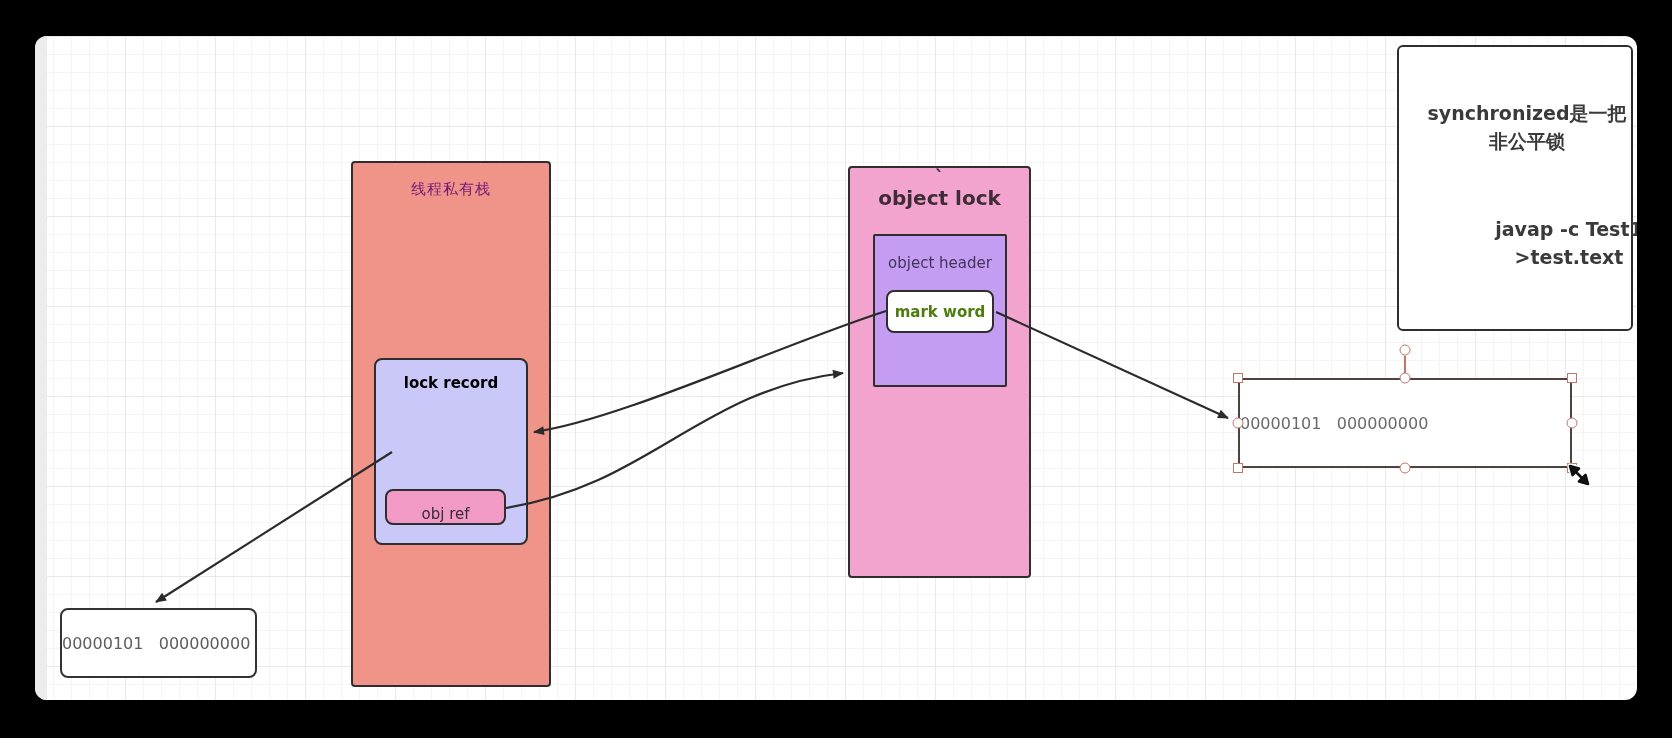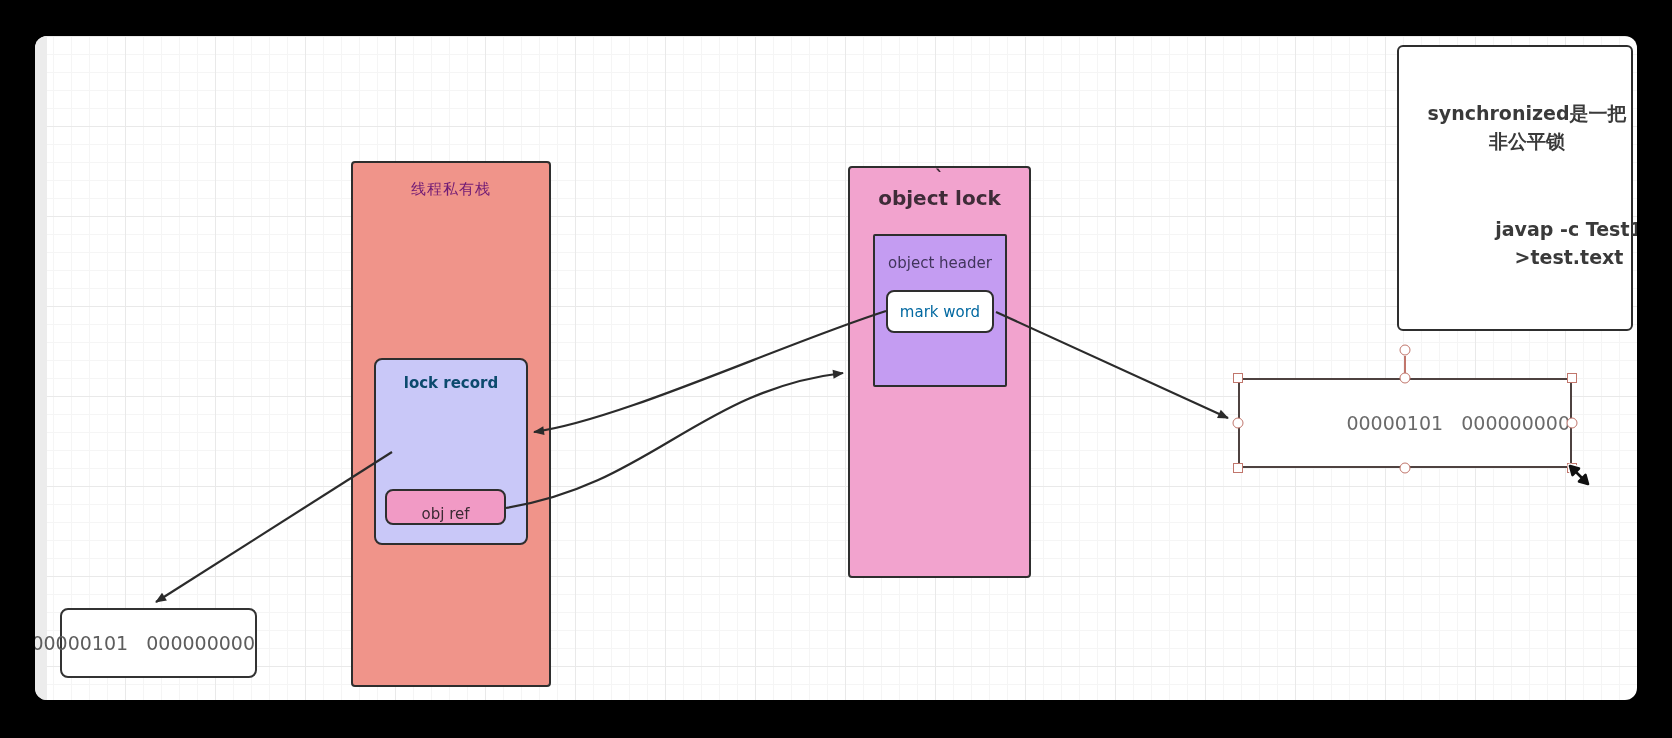--- a/index.html
+++ b/index.html
@@ -12,41 +12,41 @@
       linear-gradient(90deg,#e9e9e9 1px, transparent 1px),
       linear-gradient(#f5f5f5 1px, transparent 1px),
       linear-gradient(90deg,#f5f5f5 1px, transparent 1px);
     background-size:90px 90px,90px 90px,18px 18px,18px 18px;
     overflow:hidden;}
   .left-shade{position:absolute;left:0;top:0;width:12px;height:100%;background:#ececec;}
   .node{position:absolute;box-sizing:border-box;border:2px solid #2e2e2e;}
   .thread-stack{left:316px;top:125px;width:200px;height:526px;background:#f0948a;border-radius:4px;}
   .thread-stack .lbl{margin-top:17px;text-align:center;font-size:15px;color:#701a75;letter-spacing:1px;}
   .lock-record{left:339px;top:322px;width:154px;height:187px;background:#c9c8f8;border-radius:8px;}
-  .lock-record .lbl{margin-top:14px;text-align:center;font-size:15px;font-weight:bold;color:#0c4a6e;}
+  .lock-record .lbl{margin-top:14px;text-align:center;font-size:15px;font-weight:bold;color:#000000;}
   .displaced{left:357px;top:392px;width:110px;height:47px;background:#ccf4f0;border-radius:8px;
     display:flex;flex-direction:column;align-items:center;justify-content:center;
     font-size:14px;line-height:16px;color:#35403f;}
   .obj-ref{left:350px;top:453px;width:121px;height:36px;background:#f19ac5;border-radius:8px;
     display:flex;align-items:flex-end;justify-content:center;font-size:15px;color:#3b2a33;}
   .object-lock{left:813px;top:130px;width:183px;height:412px;background:#f2a3ce;border-radius:4px;}
   .object-lock .tick{margin-top:2px;text-align:center;font-size:18px;font-weight:bold;color:#3b2a33;height:14px;line-height:14px;}
   .object-lock .lbl{margin-top:2px;text-align:center;font-size:20px;font-weight:bold;color:#3f2c38;}
   .object-header{left:838px;top:198px;width:134px;height:153px;background:#c49cf2;border-radius:2px;}
   .object-header .lbl{margin-top:18px;text-align:center;font-size:15px;color:#41345c;}
   .mark-word{left:851px;top:254px;width:108px;height:43px;background:#ffffff;border-radius:8px;
-    display:flex;align-items:center;justify-content:center;font-size:15px;color:#0369a1;}
+    display:flex;align-items:center;justify-content:center;font-size:15px;color:#4d7c0f;font-weight:bold;}
   .note{left:1362px;top:9px;width:236px;height:286px;background:#ffffff;border:2.5px solid #2e2e2e;
     border-radius:6px;}
   .note p{position:absolute;width:100%;margin:0;text-align:center;font-size:19px;line-height:28px;
     font-weight:bold;color:#3a3a3a;padding-left:12px;}
   .note .p1{top:52px;}
   .note .p2{top:168px;margin-left:42px;}
-  .binary-box{background:#ffffff;display:flex;align-items:center;justify-content:flex-end;
-    font-size:19px;color:#6a6a6a;}
+  .binary-box{background:#ffffff;display:flex;align-items:center;justify-content:flex-start;
+    font-size:16px;color:#6a6a6a;}
   .binary-box span{white-space:pre;}
   .selected-box{left:1203px;top:342px;width:334px;height:90px;border:2px solid #4e4240;border-radius:2px;}
   .bottom-box{left:25px;top:572px;width:197px;height:70px;border:2.5px solid #333333;border-radius:8px;color:#5d5d5d;}
   .arrows{position:absolute;left:0;top:0;width:1602px;height:664px;pointer-events:none;}
   .selection{position:absolute;left:1203px;top:342px;width:334px;height:90px;pointer-events:none;}
   .handle{position:absolute;box-sizing:border-box;background:#ffffff;border:1.8px solid #c1766c;}
   .sq{width:10px;height:10px;}
   .ci{width:11px;height:11px;border-radius:50%;}
   .rot-stem{position:absolute;left:50%;top:-22px;width:2px;height:22px;background:#c1766c;transform:translateX(-50%);}
   .rot{left:50%;top:-28px;transform:translate(-50%,-50%);}

